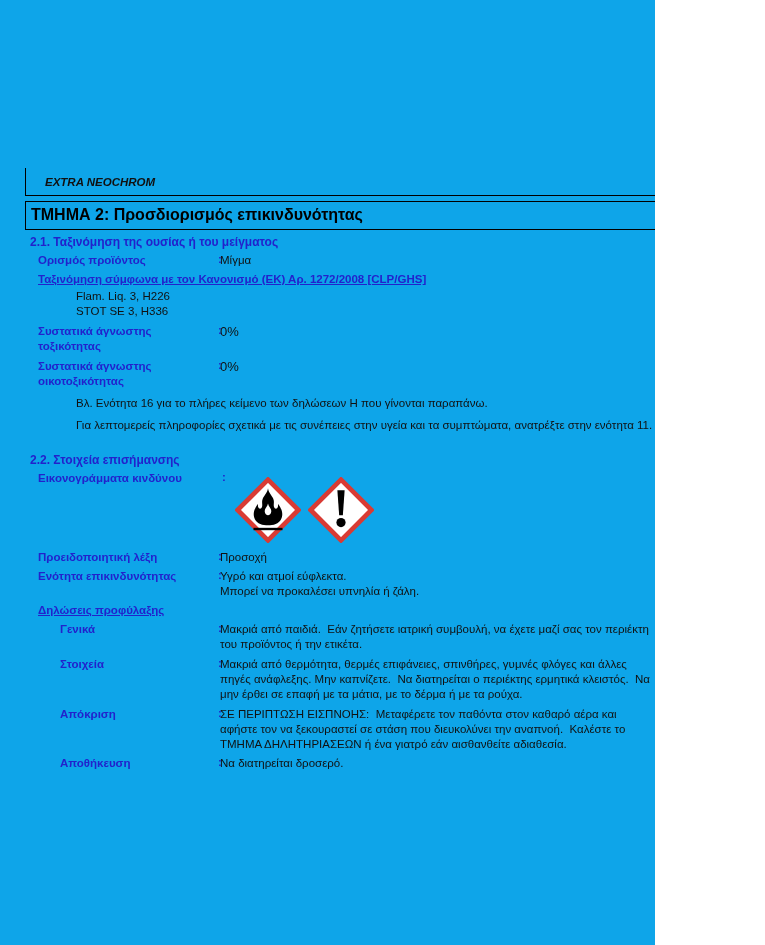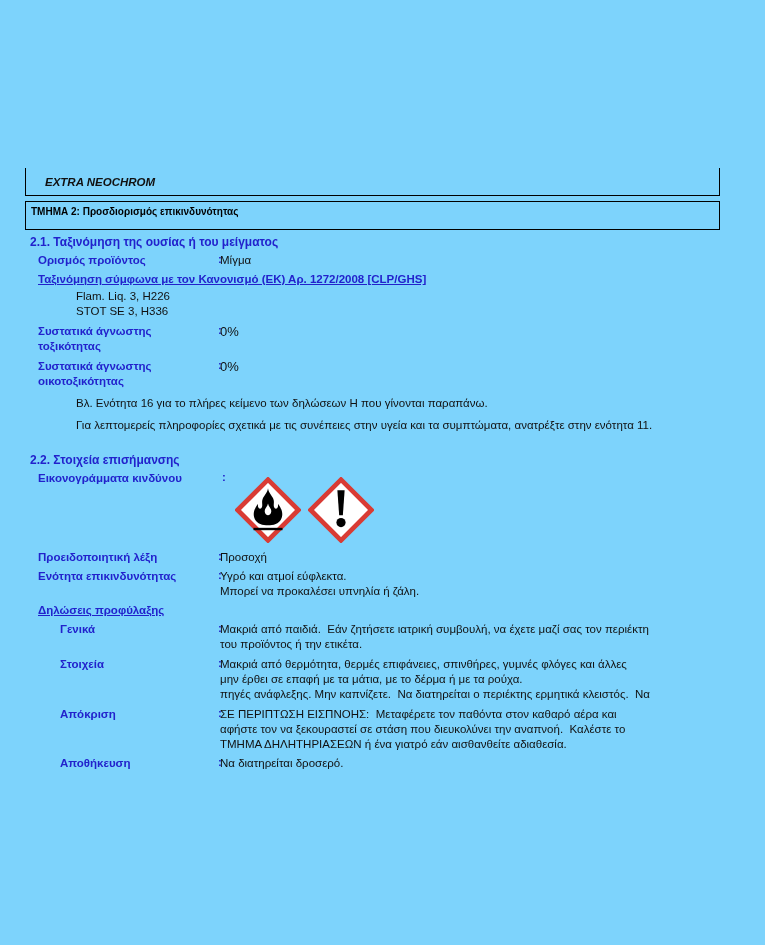--- a/index.html
+++ b/index.html
@@ -2,23 +2,23 @@
 <html><head>
 <meta charset="utf-8">
 <style>
   html, body {
     margin: 0;
     padding: 0;
     background: #ffffff;
   }
   .page {
     position: relative;
-    width: 765px;
+    width: 655px;
     height: 945px;
-    background: #7dd3fc;
+    background: #0ea5e9;
     font-family: "Liberation Sans", "DejaVu Sans", sans-serif;
     color: #111111;
     overflow: hidden;
   }
   
   .doc-header-box {
     position: absolute;
     left: 25px;
     top: 168px;
     width: 695px;
@@ -45,21 +45,21 @@
     top: 201px;
     width: 695px;
     height: 29px;
     border: 1.7px solid #000;
     box-sizing: border-box;
   }
   .section-box .title {
     position: absolute;
     left: 5px;
     top: 4px;
-    font-size: 10px;
+    font-size: 16px;
     font-weight: bold;
     color: #000;
     white-space: nowrap;
   }
   .h-blue {
     position: absolute;
     left: 30px;
     font-size: 12px;
     font-weight: bold;
     color: #2222CC;
@@ -207,21 +207,21 @@
 
   <div class="row" style="top:622px">
     <div class="lbl indent">Γενικά</div>
     <div class="colon">:</div>
     <div class="val"><div>Μακριά από παιδιά.  Εάν ζητήσετε ιατρική συμβουλή, να έχετε μαζί σας τον περιέκτη</div><div>του προϊόντος ή την ετικέτα.</div></div>
   </div>
 
   <div class="row" style="top:657px">
     <div class="lbl indent">Στοιχεία</div>
     <div class="colon">:</div>
-    <div class="val"><div>Μακριά από θερμότητα, θερμές επιφάνειες, σπινθήρες, γυμνές φλόγες και άλλες</div><div>μην έρθει σε επαφή με τα μάτια, με το δέρμα ή με τα ρούχα.</div><div>πηγές ανάφλεξης. Μην καπνίζετε.  Να διατηρείται ο περιέκτης ερμητικά κλειστός.  Να</div></div>
+    <div class="val"><div>Μακριά από θερμότητα, θερμές επιφάνειες, σπινθήρες, γυμνές φλόγες και άλλες</div><div>πηγές ανάφλεξης. Μην καπνίζετε.  Να διατηρείται ο περιέκτης ερμητικά κλειστός.  Να</div><div>μην έρθει σε επαφή με τα μάτια, με το δέρμα ή με τα ρούχα.</div></div>
   </div>
 
   <div class="row" style="top:707px">
     <div class="lbl indent">Απόκριση</div>
     <div class="colon">:</div>
     <div class="val"><div>ΣΕ ΠΕΡΙΠΤΩΣΗ ΕΙΣΠΝΟΗΣ:  Μεταφέρετε τον παθόντα στον καθαρό αέρα και</div><div>αφήστε τον να ξεκουραστεί σε στάση που διευκολύνει την αναπνοή.  Καλέστε το</div><div>ΤΜΗΜΑ ΔΗΛΗΤΗΡΙΑΣΕΩΝ ή ένα γιατρό εάν αισθανθείτε αδιαθεσία.</div></div>
   </div>
 
   <div class="row" style="top:756px">
     <div class="lbl indent">Αποθήκευση</div>

